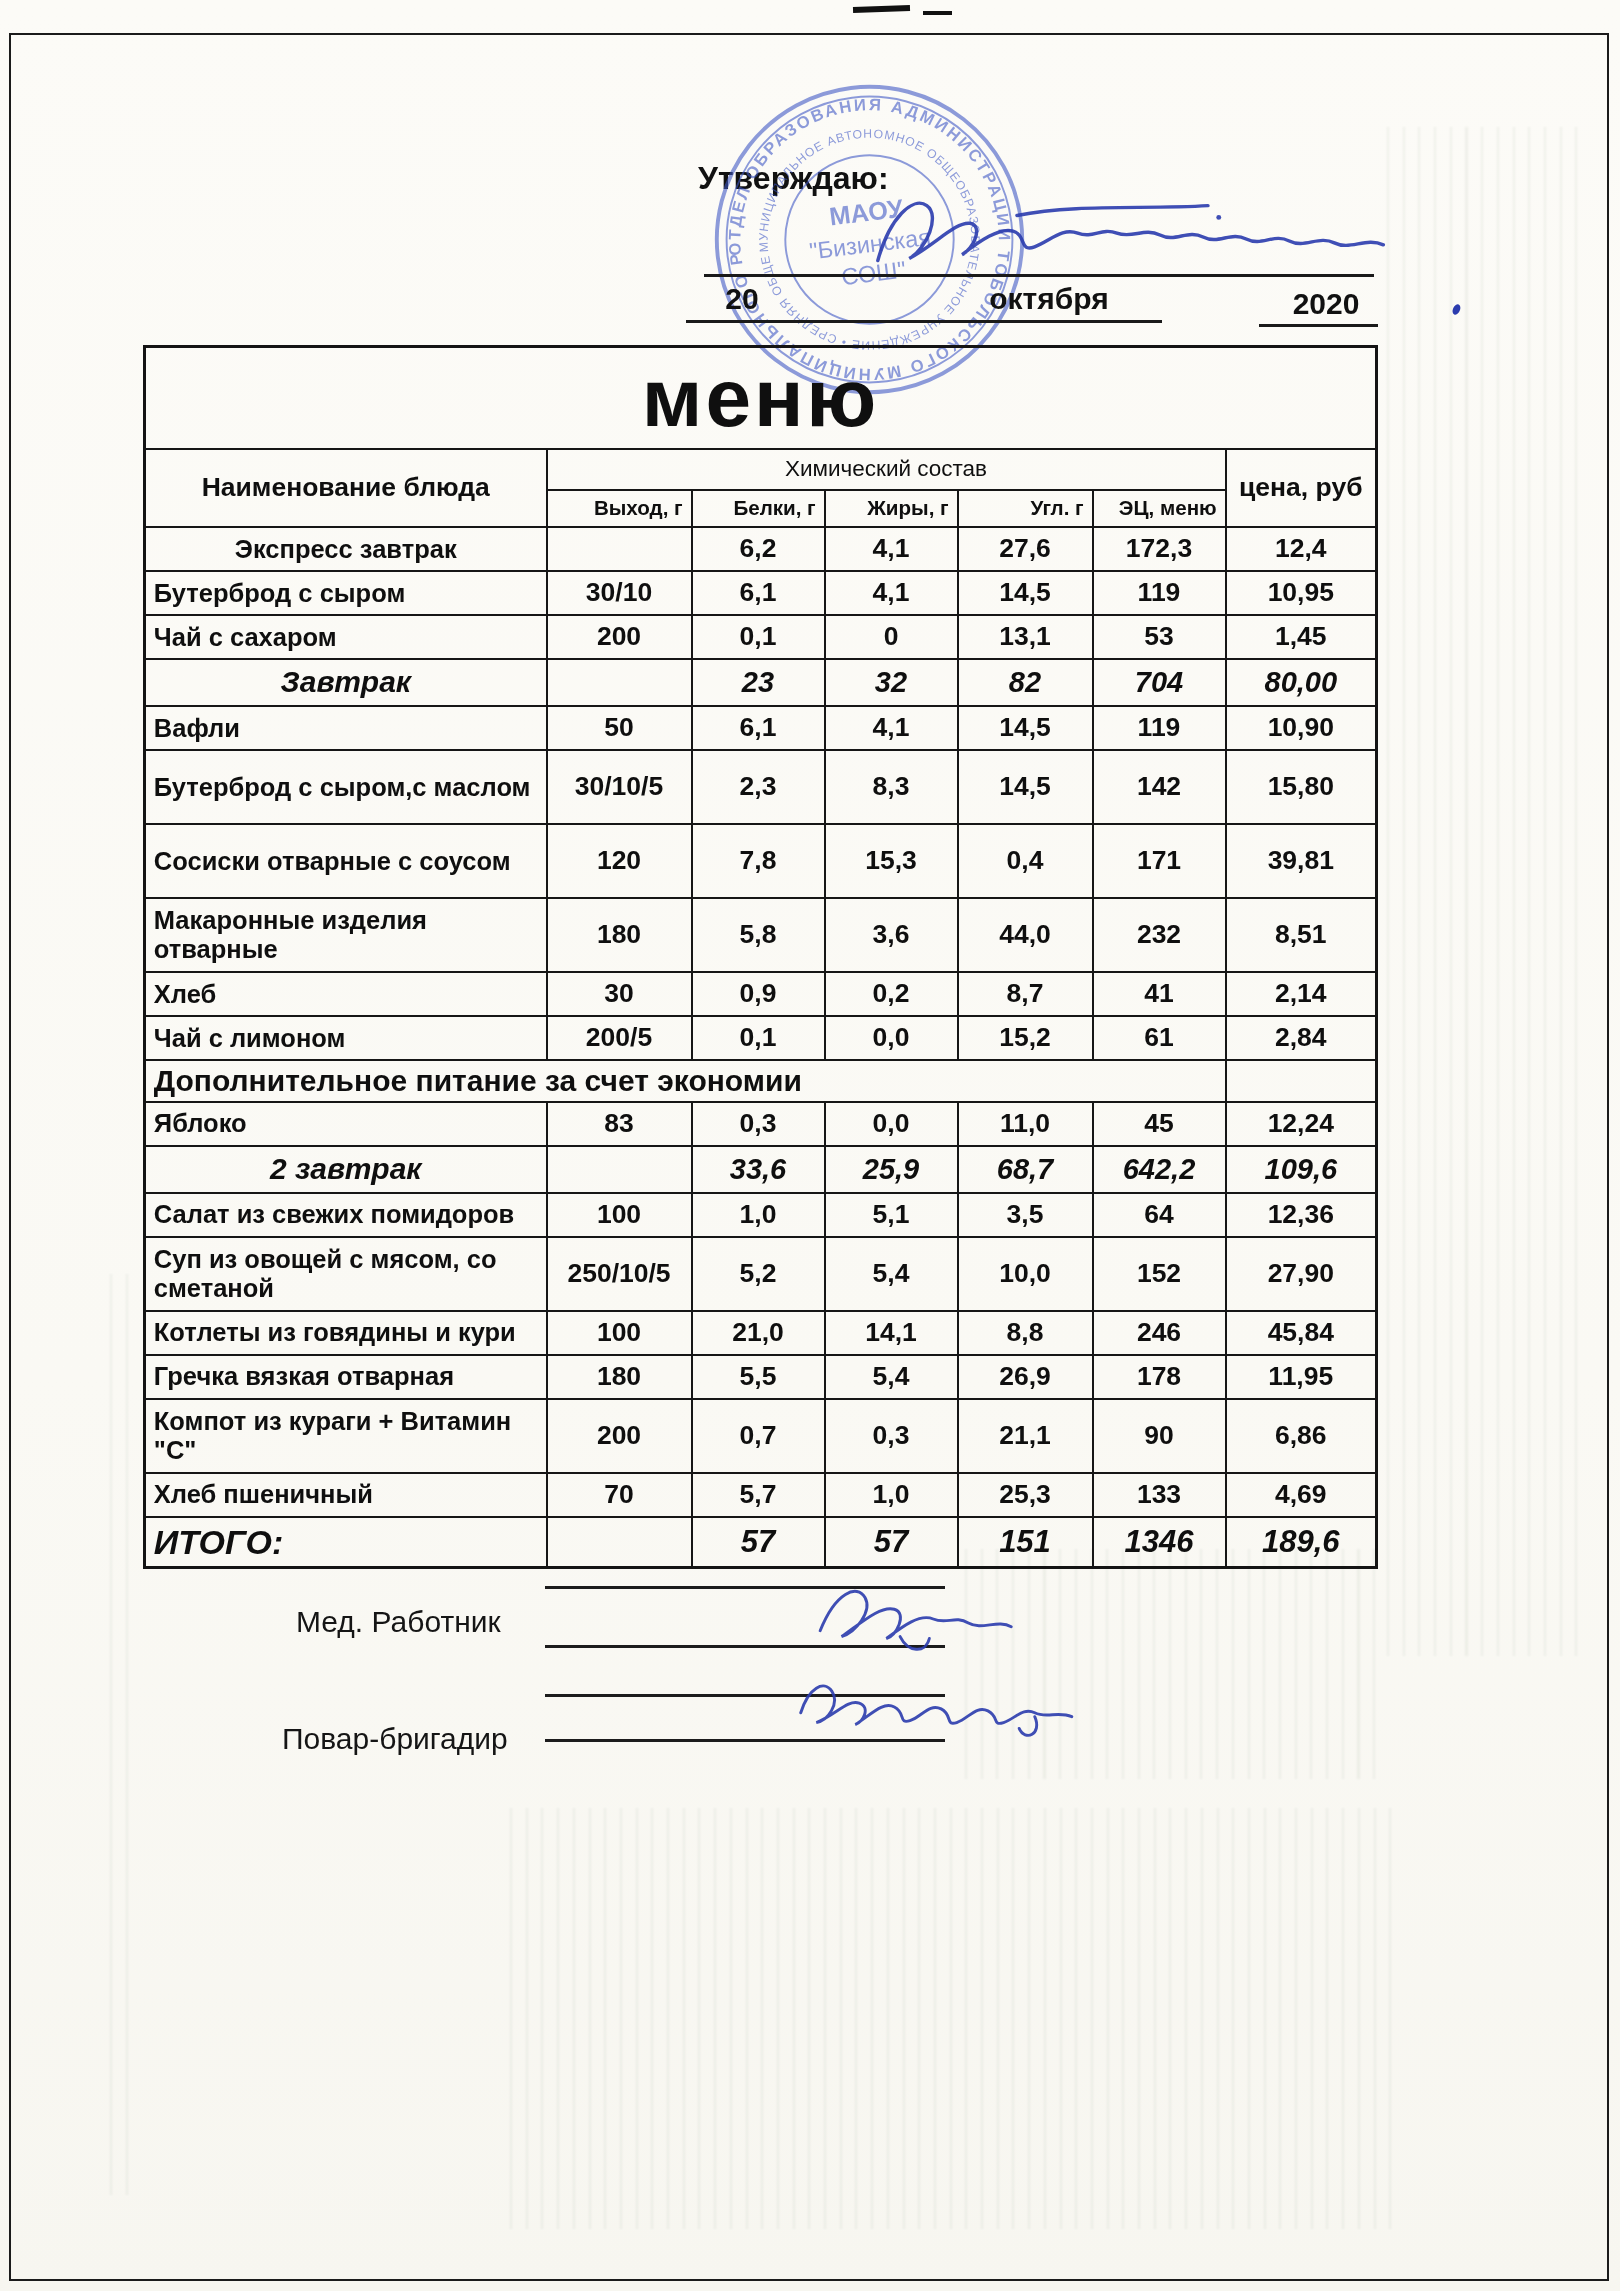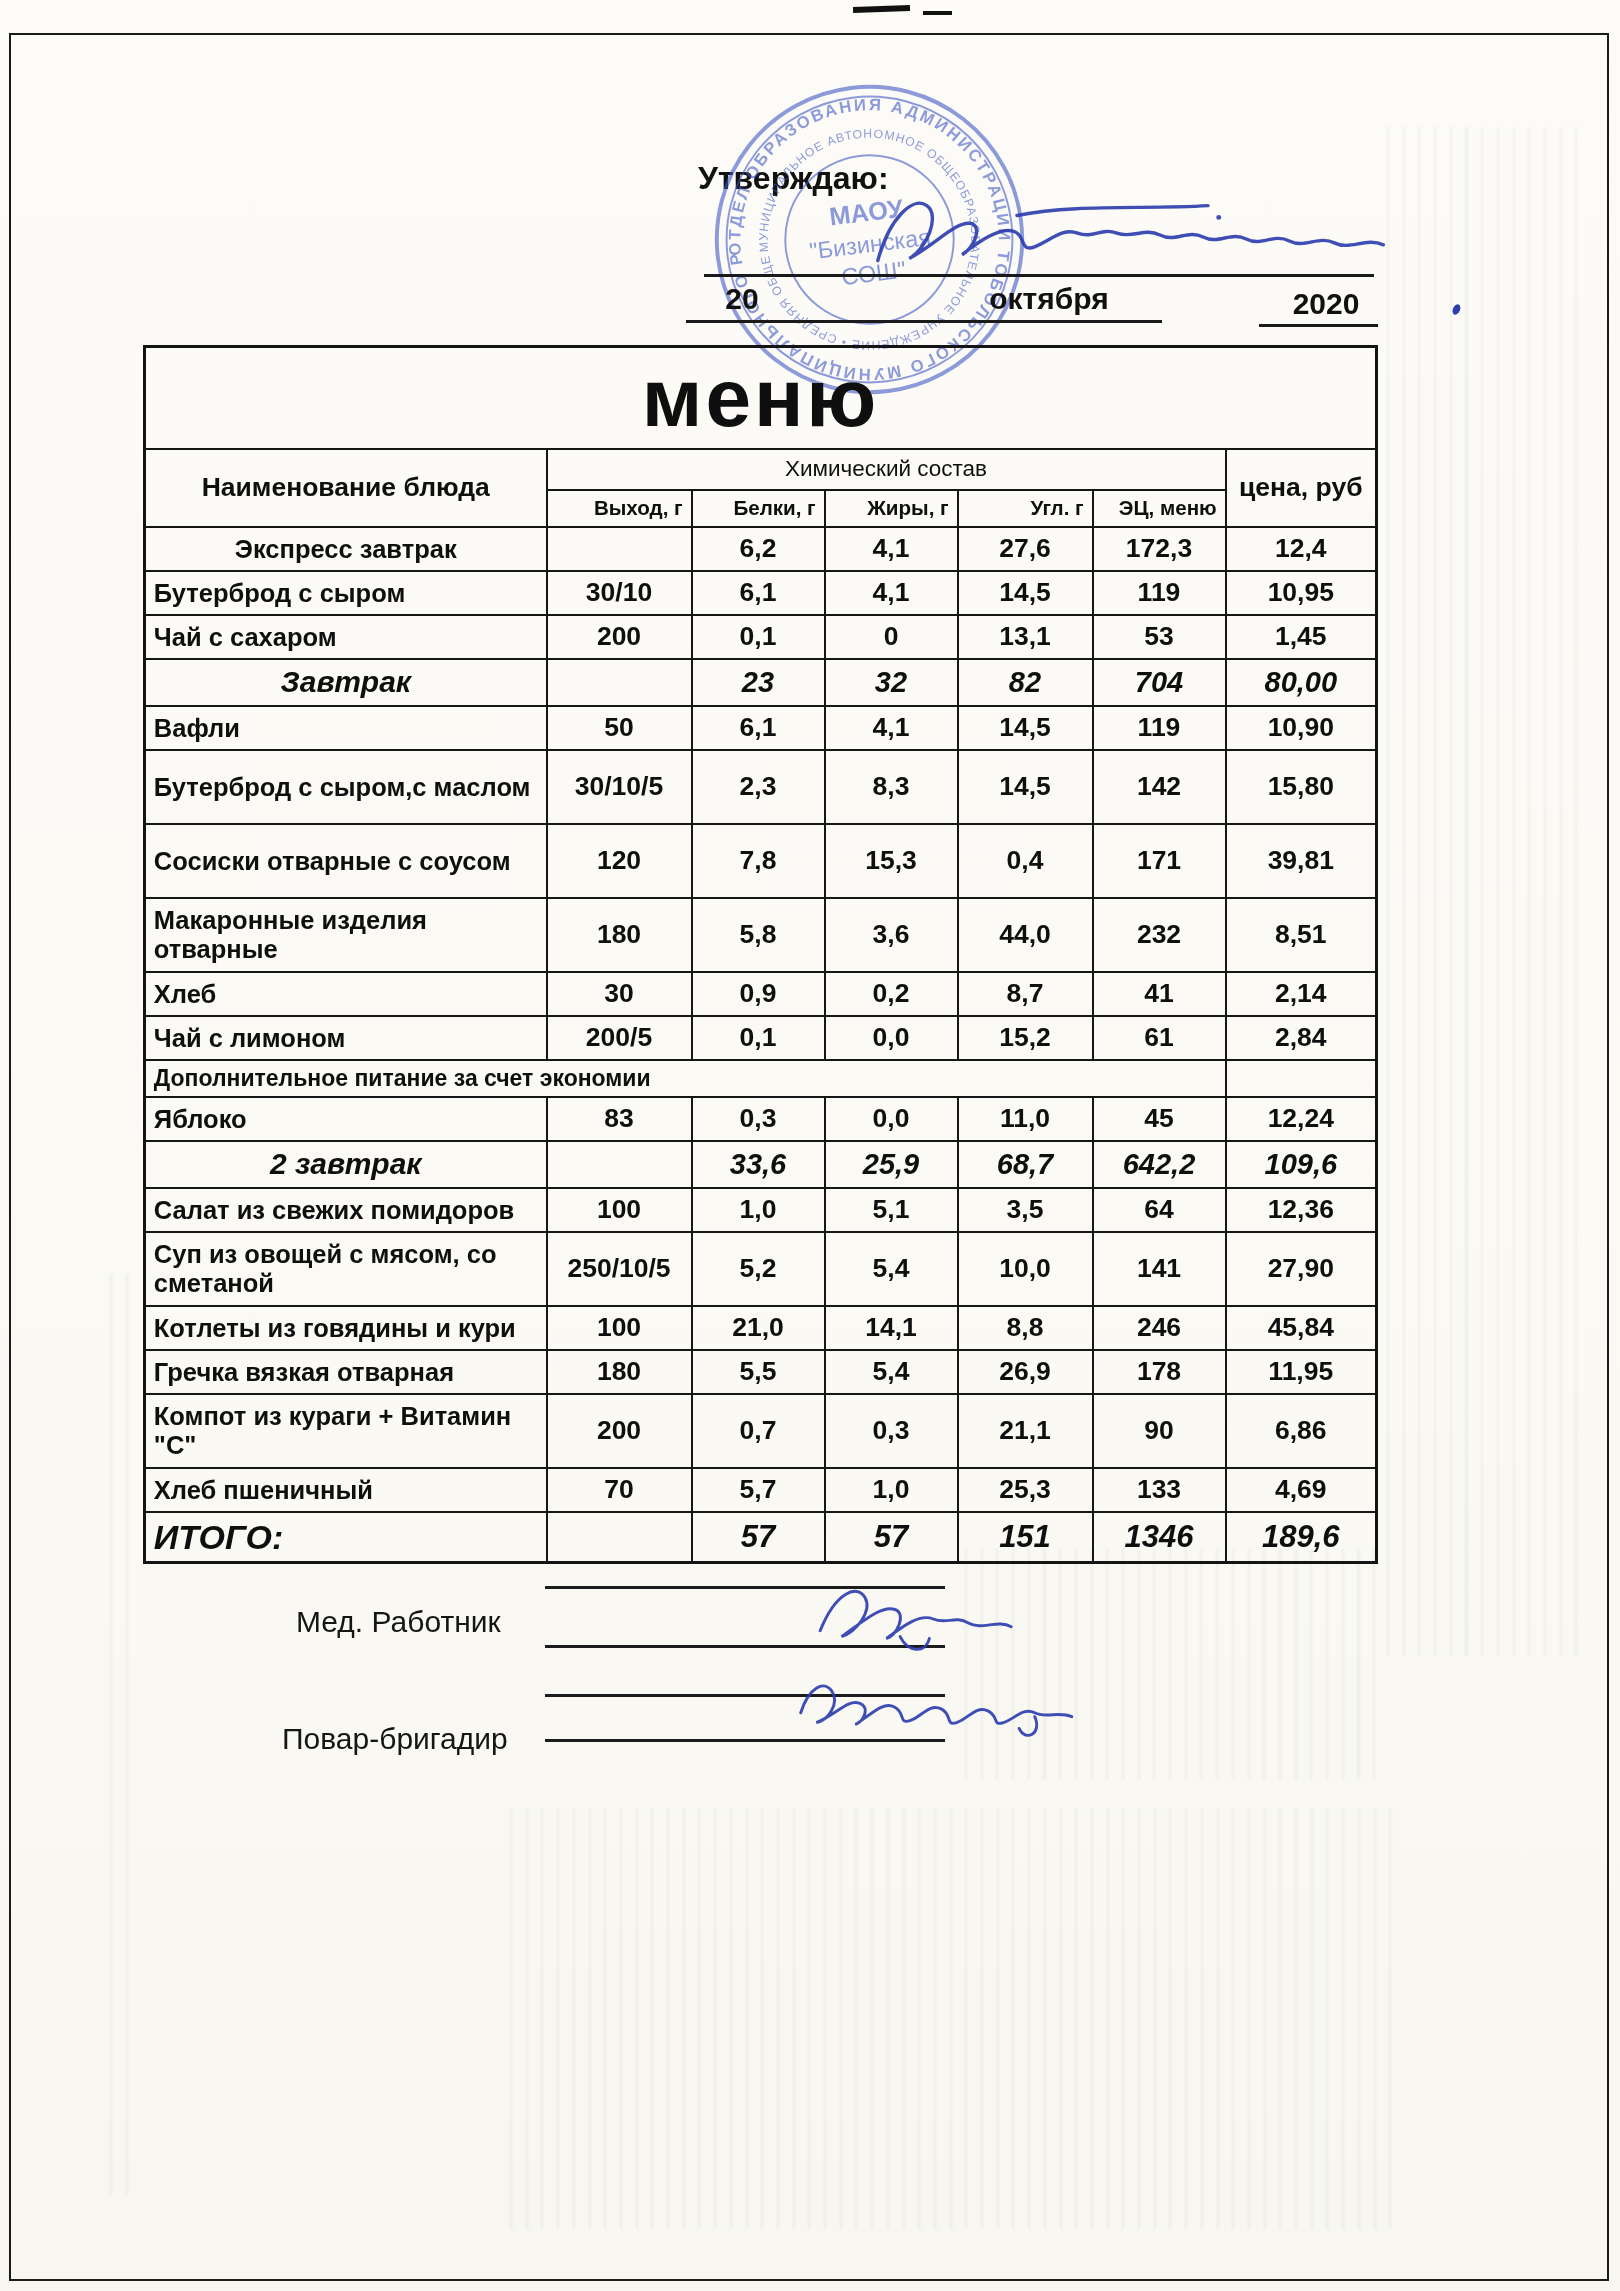--- a/index.html
+++ b/index.html
@@ -41,21 +41,21 @@
   .th-price{font-size:26.5px;font-weight:700;text-align:center;margin-top:8px;}
   td.name{font-size:25.5px;font-weight:700;text-align:left;line-height:1.12;}
   td.name.center{text-align:center;}
   td.num{font-size:26.5px;font-weight:700;text-align:center;}
   .row-dish td{height:44px;}
   .tall td{height:74px;}
   .row-subtotal td{height:47px;font-style:italic;}
   .row-subtotal .name{text-align:center;font-size:30px;}
   .row-subtotal .num{font-size:29px;}
   .row-section td{height:37px;}
-  .section-name{font-size:23px;font-weight:700;}
+  .section-name{font-size:30px;font-weight:700;}
   .row-total td{height:51px;font-style:italic;}
   .row-total .name{font-size:34px;}
   .row-total .num{font-size:31px;}
   
   .foot-label{position:absolute;font-size:30px;color:#151515;}
   .fline{position:absolute;height:2.5px;background:#1c1c1c;}
   .dot{position:absolute;border-radius:50%;background:#2b3cae;}
 </style>
 </head>
 <body>
@@ -261,21 +261,21 @@
           <td class="num">3,5</td>
           <td class="num">64</td>
           <td class="num">12,36</td>
         </tr>
         <tr class="row-dish tall">
           <td class="name">Суп из овощей с мясом, со сметаной</td>
           <td class="num">250/10/5</td>
           <td class="num">5,2</td>
           <td class="num">5,4</td>
           <td class="num">10,0</td>
-          <td class="num">141</td>
+          <td class="num">152</td>
           <td class="num">27,90</td>
         </tr>
         <tr class="row-dish">
           <td class="name">Котлеты  из говядины и кури</td>
           <td class="num">100</td>
           <td class="num">21,0</td>
           <td class="num">14,1</td>
           <td class="num">8,8</td>
           <td class="num">246</td>
           <td class="num">45,84</td>

